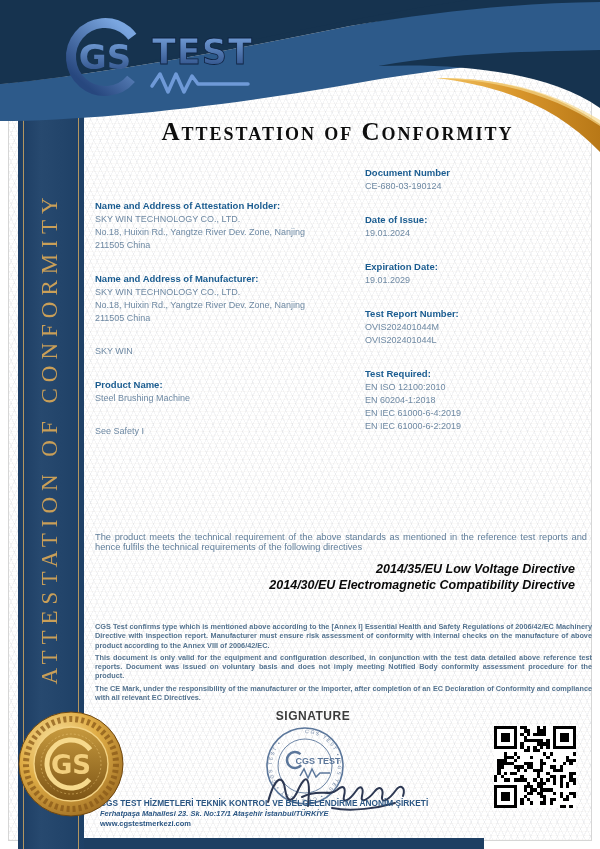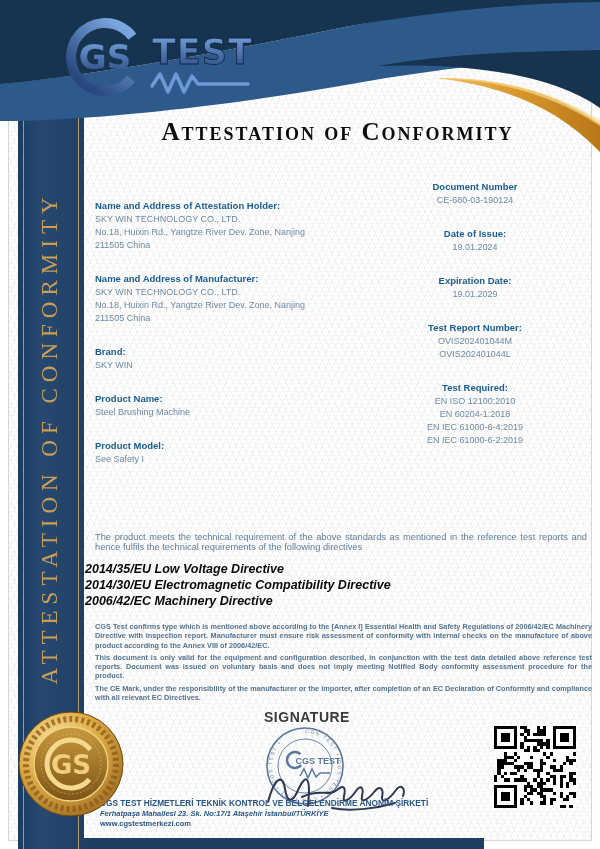--- a/index.html
+++ b/index.html
@@ -38,41 +38,41 @@
   
   .doc-title{
     position:absolute;left:85px;top:118px;width:505px;z-index:2;
     text-align:center;font-family:"Liberation Serif",serif;
     font-variant:small-caps;font-weight:700;font-size:25px;
     letter-spacing:2px;color:#0d0d0d;
   }
   
   .col{position:absolute;z-index:2;}
   .col.left{left:95px;top:166px;width:262px;margin-top:33px;}
-  .col.right{left:365px;top:180px;width:220px;text-align:center;}
+  .col.right{left:365px;top:166px;width:220px;}
   .field-group{margin-bottom:20px;}
   .field-label{font-size:9.5px;font-weight:700;color:#1a5c90;line-height:13px;margin-bottom:1px;}
   .field-line{font-size:9px;color:#6e89a3;line-height:13px;white-space:nowrap;}
   
   .statement{
     position:absolute;left:95px;top:532px;width:492px;z-index:2;
     font-size:9.3px;line-height:10px;color:#5f7d99;text-align:justify;
   }
   .directives{
-    position:absolute;left:85px;top:561px;width:490px;z-index:2;text-align:left;
+    position:absolute;left:85px;top:561px;width:490px;z-index:2;text-align:right;
   }
   .directive-line{
     font-size:12.5px;font-weight:700;font-style:italic;color:#0a0a0a;line-height:16px;
   }
   
   .disclaimers{position:absolute;left:95px;top:622px;width:497px;z-index:2;}
   .disclaimer{font-size:7.3px;line-height:9.3px;color:#54738f;text-align:justify;margin:0 0 3px 0;font-weight:bold;}
   .signature-heading{
-    position:absolute;left:72px;top:709px;width:470px;z-index:2;text-align:center;
-    font-size:14px;font-weight:700;letter-spacing:.5px;color:#3b3b3b;
+    position:absolute;left:78px;top:709px;width:470px;z-index:2;text-align:center;
+    font-size:12px;font-weight:700;letter-spacing:.5px;color:#3b3b3b;
   }
   .stamp{position:absolute;left:240px;top:718px;z-index:2;}
   .qr{position:absolute;left:494px;top:726px;width:82px;height:82px;z-index:2;background:#fff;}
   
   .footer{position:absolute;left:100px;top:798px;width:470px;z-index:2;text-align:left;color:#2b5683;}
   .footer .company{font-size:8.3px;font-weight:700;line-height:11px;}
   .footer .address{font-size:7.5px;font-weight:700;line-height:10px;font-style:italic;}
   .footer .website{font-size:7.5px;font-weight:700;line-height:10px;}
   .footer .pagenum{font-size:8px;line-height:10px;}
   .bottom-bar{position:absolute;left:84px;top:838px;width:400px;height:11px;background:#1e3f63;z-index:1;}
@@ -127,29 +127,27 @@
       <div class="field-line">No.18, Huixin Rd., Yangtze River Dev. Zone, Nanjing</div>
       <div class="field-line">211505 China</div>
     </div>
     <div class="field-group">
       <div class="field-label">Name and Address of Manufacturer:</div>
       <div class="field-line">SKY WIN TECHNOLOGY CO., LTD.</div>
       <div class="field-line">No.18, Huixin Rd., Yangtze River Dev. Zone, Nanjing</div>
       <div class="field-line">211505 China</div>
     </div>
     <div class="field-group">
-      <div class="field-label">Brand:</div>
       <div class="field-line">SKY WIN</div>
     </div>
     <div class="field-group">
       <div class="field-label">Product Name:</div>
       <div class="field-line">Steel Brushing Machine</div>
     </div>
     <div class="field-group">
-      <div class="field-label">Product Model:</div>
       <div class="field-line">See Safety I</div>
     </div>
   </div>
 <div class="col right" id="col-right">
     <div class="field-group">
       <div class="field-label">Document Number</div>
       <div class="field-line">CE-680-03-190124</div>
     </div>
     <div class="field-group">
       <div class="field-label">Date of Issue:</div>
@@ -170,21 +168,20 @@
       <div class="field-line">EN 60204-1:2018</div>
       <div class="field-line">EN IEC 61000-6-4:2019</div>
       <div class="field-line">EN IEC 61000-6-2:2019</div>
     </div>
   </div>
 
 <div class="statement">The product meets the technical requirement of the above standards as mentioned in the reference test reports and hence fulfils the technical requirements of the following directives</div>
 <div class="directives" id="directives">
     <div class="directive-line">2014/35/EU Low Voltage Directive</div>
     <div class="directive-line">2014/30/EU Electromagnetic Compatibility Directive</div>
-    <div class="directive-line">2006/42/EC Machinery Directive</div>
   </div>
 
 <div class="disclaimers" id="disclaimers">
     <p class="disclaimer">CGS Test confirms type which is mentioned above according to the [Annex I] Essential Health and Safety Regulations of 2006/42/EC Machinery Directive with inspection report. Manufacturer must ensure risk assessment of conformity with internal checks on the manufacture of above product according to the Annex VIII of 2006/42/EC.</p>
     <p class="disclaimer">This document is only valid for the equipment and configuration described, in conjunction with the test data detailed above reference test reports. Document was issued on voluntary basis and does not imply meeting Notified Body conformity assessment procedure for the product.</p>
     <p class="disclaimer">The CE Mark, under the responsibility of the manufacturer or the importer, after completion of an EC Declaration of Conformity and compliance with all relevant EC Directives.</p>
   </div>
 
 <div class="signature-heading">SIGNATURE</div>
 <svg class="stamp" width="200" height="100" viewBox="0 0 200 100">

